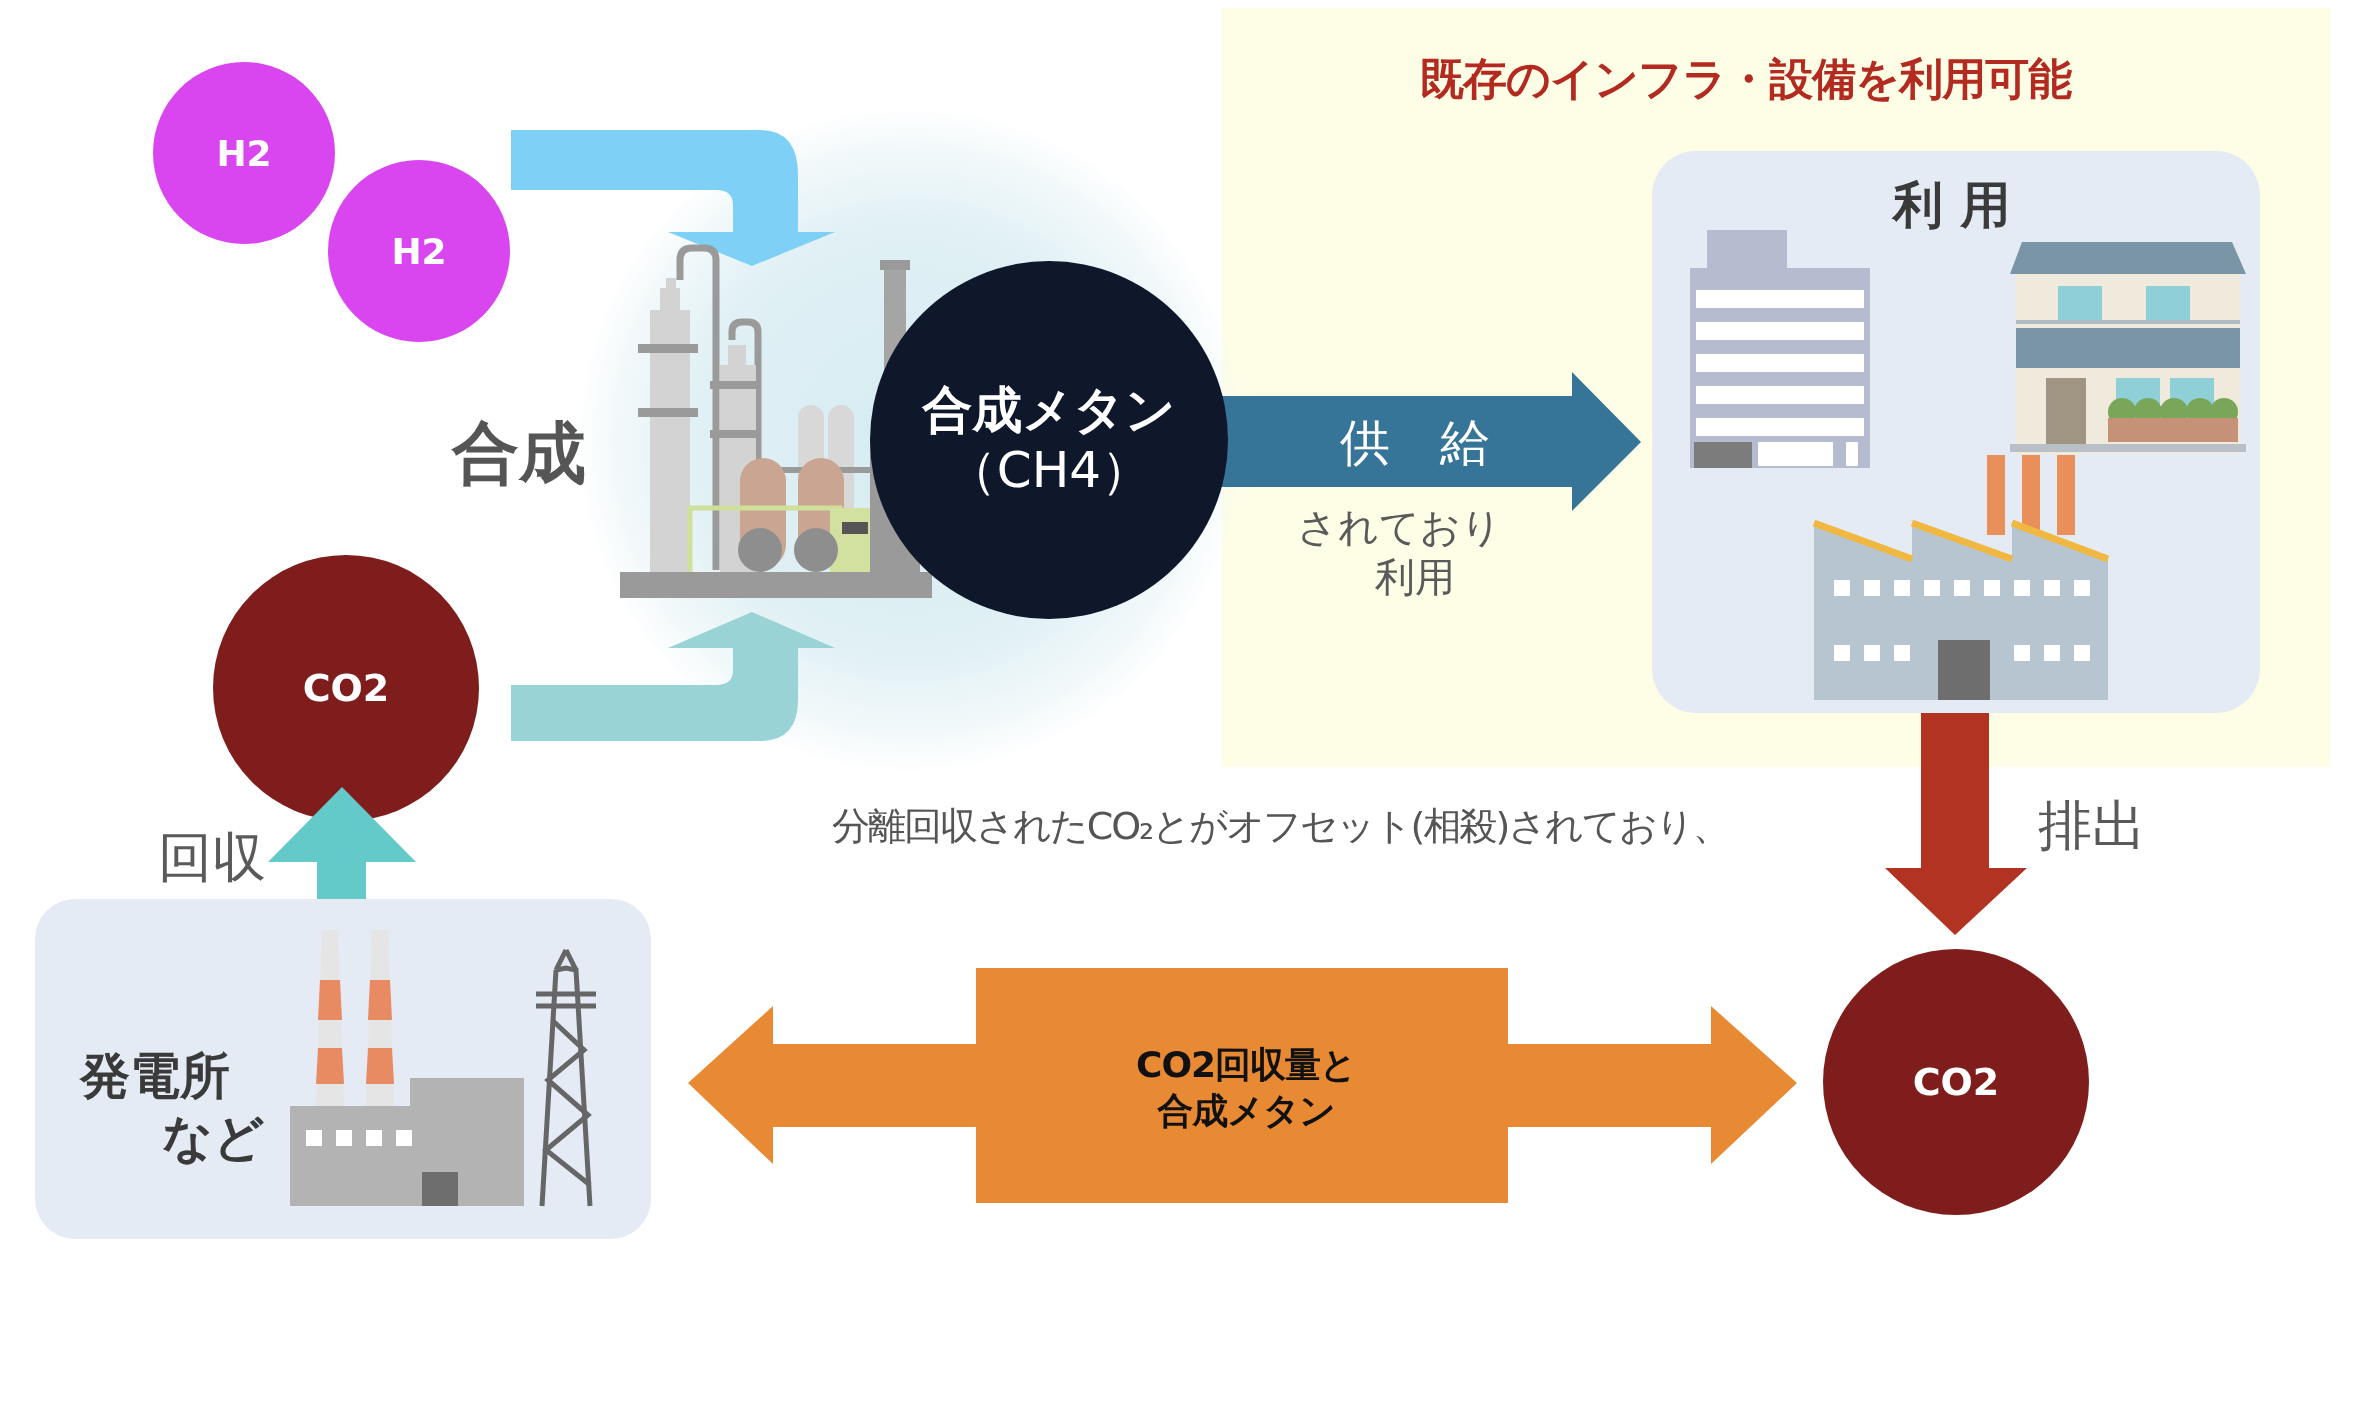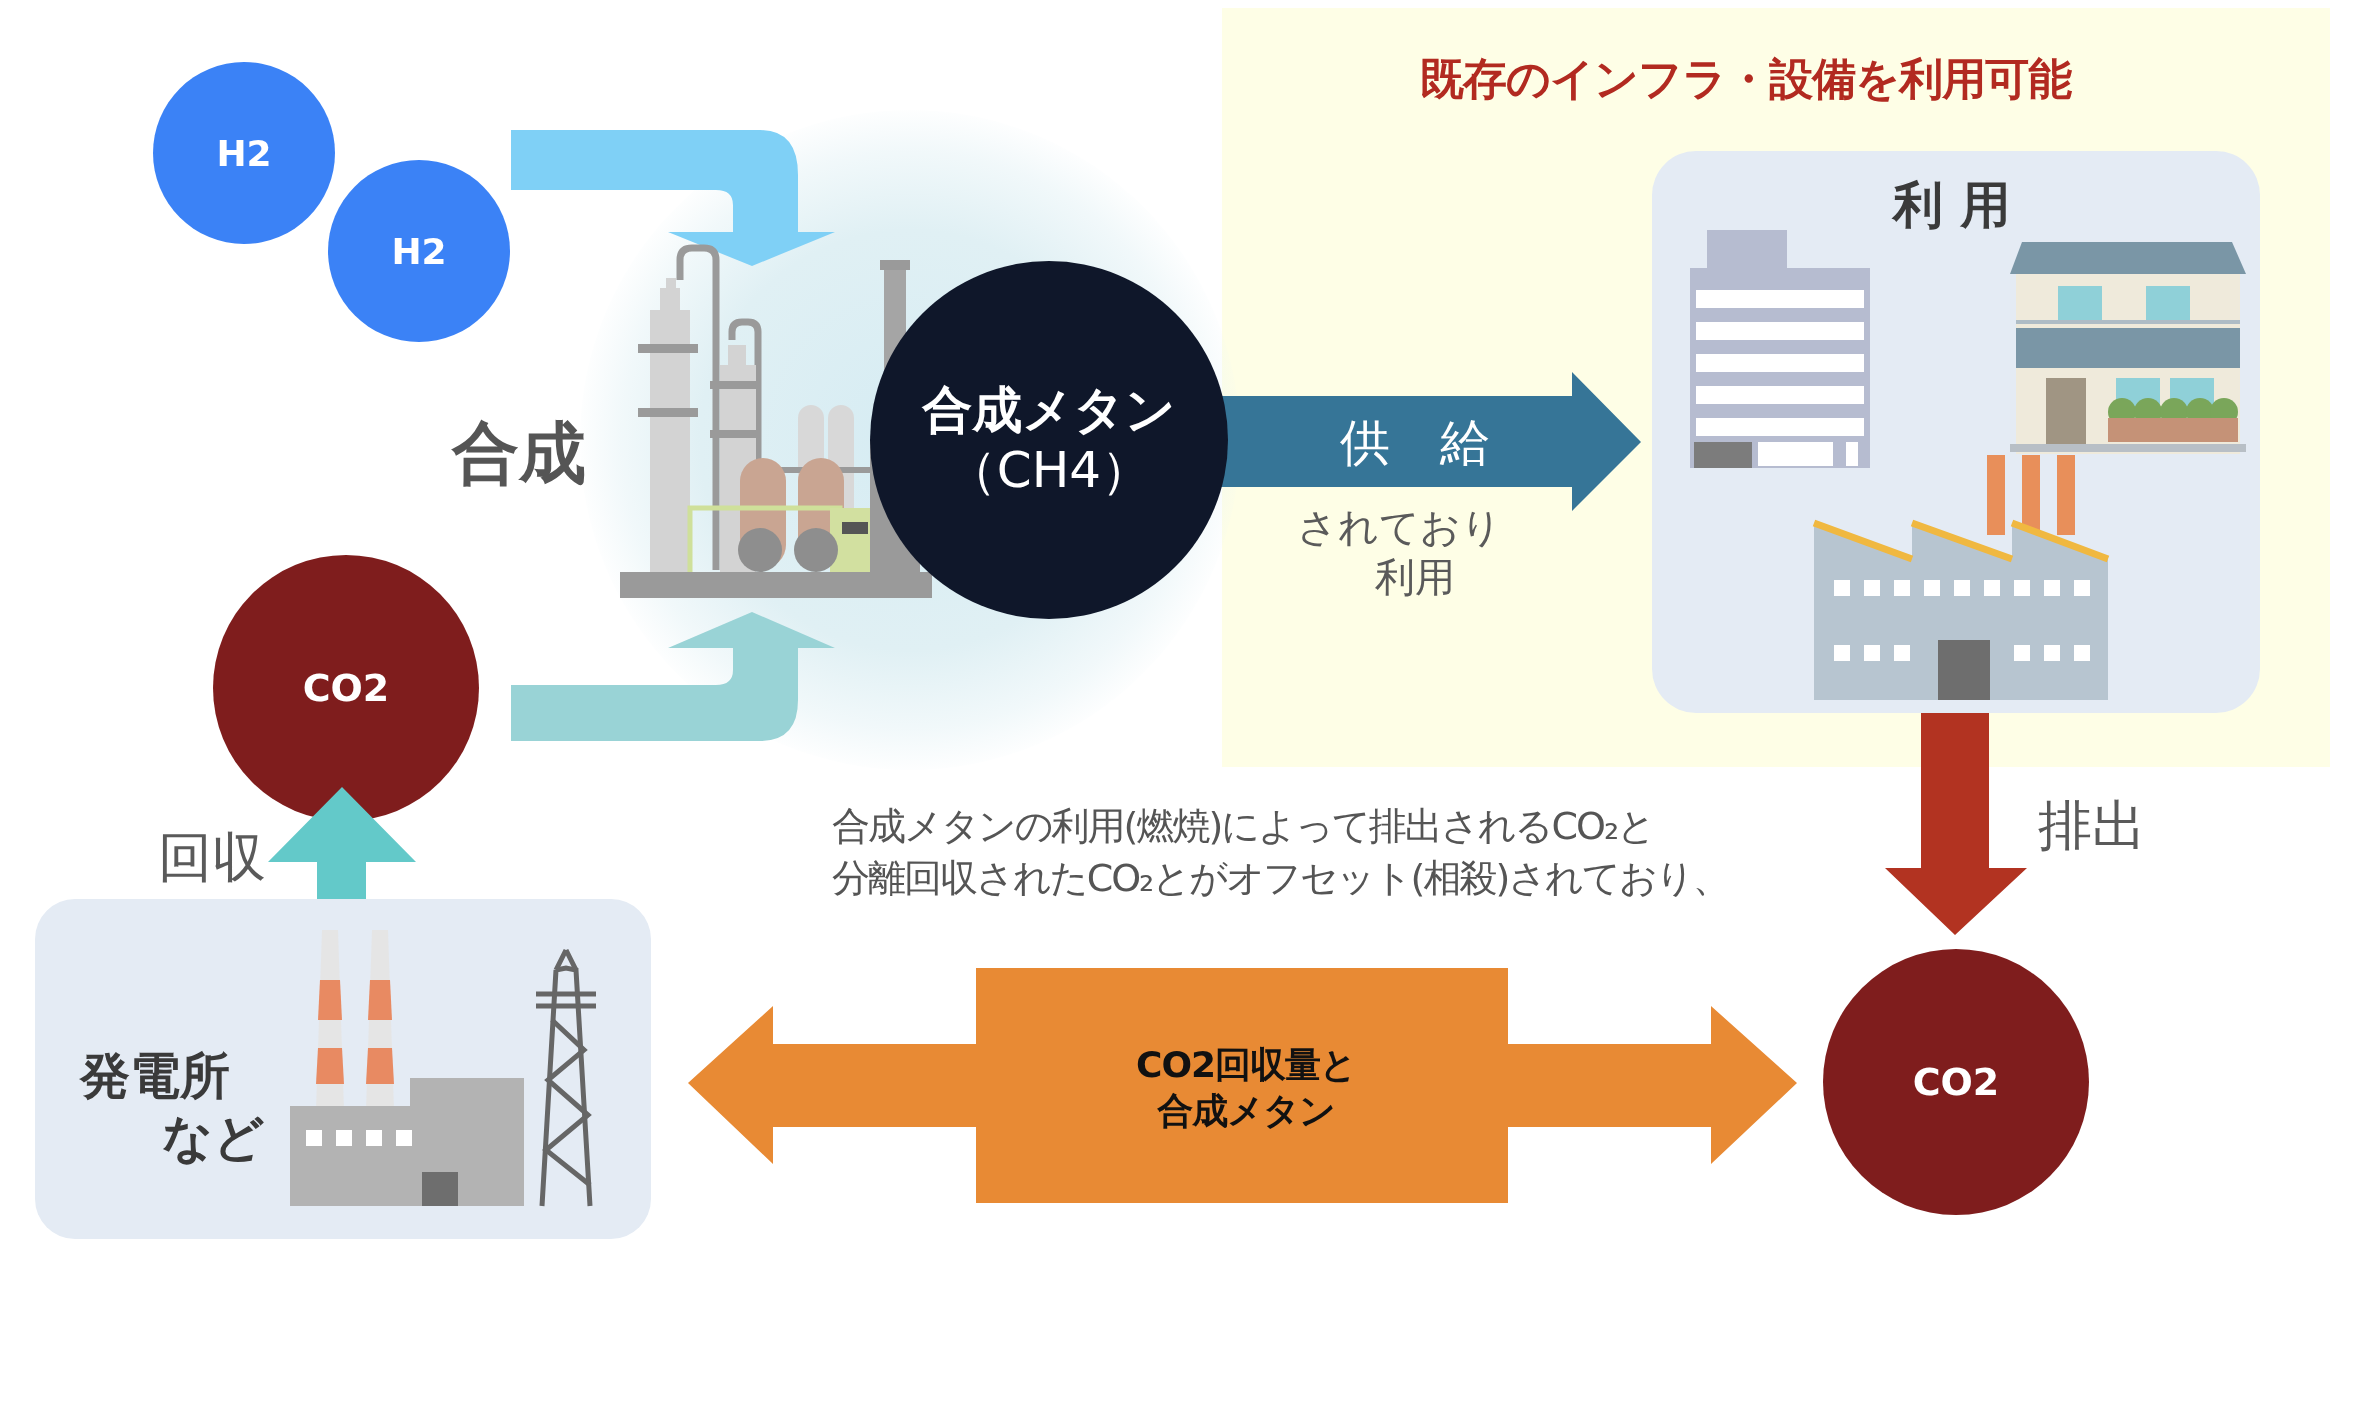--- a/index.html
+++ b/index.html
@@ -1,20 +1,20 @@
 <!DOCTYPE html>
 <html><head>
 <meta charset="utf-8">
 <style>
   html, body { margin:0; padding:0; background:#ffffff; }
   body { width:2372px; height:1410px; position:relative; overflow:hidden;
          font-family:"DejaVu Sans","Liberation Sans",sans-serif; }
   .circle { position:absolute; border-radius:50%; display:flex; align-items:center; justify-content:center;
             color:#ffffff; font-weight:bold; text-align:center; }
-  .h2 { background:#3b82f6; width:182px; height:182px; font-size:36px; }
+  .h2 { background:#d946ef; width:182px; height:182px; font-size:36px; }
   .co2 { background:#7f1d1d; width:266px; height:266px; font-size:38px; }
   .methane { background:#0f172a; width:358px; height:358px; font-size:50px; line-height:1.2; flex-direction:column; }
   .glow { position:absolute; left:580px; top:110px; width:660px; height:660px; border-radius:50%;
           background:radial-gradient(circle, #d6ecf3 0%, #e0f0f4 45%, rgba(232,244,247,0.6) 62%, rgba(255,255,255,0) 72%); }
   .yellow-box { position:absolute; left:1222px; top:8px; width:1108px; height:759px; background:#fefee6; }
   .use-box { position:absolute; left:1652px; top:151px; width:608px; height:562px; background:#e4ebf4; border-radius:44px; }
   .plant-box { position:absolute; left:35px; top:899px; width:616px; height:340px; background:#e4ebf4; border-radius:40px; }
   .lbl { position:absolute; white-space:nowrap; }
   .desc { position:absolute; left:832px; top:800px; font-size:38px; line-height:52px; color:#555555; letter-spacing:-2px; }
   .desc .hl { color:#b22a20; font-weight:bold; }
@@ -184,21 +184,20 @@
   <rect x="132" y="242" width="36" height="34" fill="#6e6e6e"></rect>
   <g stroke="#666" stroke-width="5" fill="none">
     <path d="M266,40 L276,38 L286,40 L300,276 M266,40 L252,276"></path>
     <path d="M246,64 L306,64 M246,76 L306,76"></path>
     <path d="M262,90 L294,120 L258,150 L298,185 L256,220 L300,255"></path>
     <path d="M276,20 L266,40 M276,20 L286,40"></path>
   </g>
 </svg>
 
 <div class="desc">
-  <div>合成メタンの利用(燃焼)によって排出されるCO₂と</div>
   <div>分離回収されたCO₂とがオフセット(相殺)されており、</div>
 </div>
 
 <svg style="left:0; top:0;" width="2372" height="1410">
   <path d="M688,1083 L773,1006 L773,1044 L976,1044 L976,968 L1508,968 L1508,1044 L1711,1044 L1711,1006 L1797,1083 L1711,1164 L1711,1127 L1508,1127 L1508,1203 L976,1203 L976,1127 L773,1127 L773,1164 Z" fill="#e88a34"></path>
 </svg>
 <div class="lbl" style="left:1136px; top:1042px; font-size:36px; font-weight:bold; color:#111; text-align:center; line-height:46px; letter-spacing:-1px;">
   <div>CO2回収量と</div>
   <div>合成メタン</div>
 </div>

